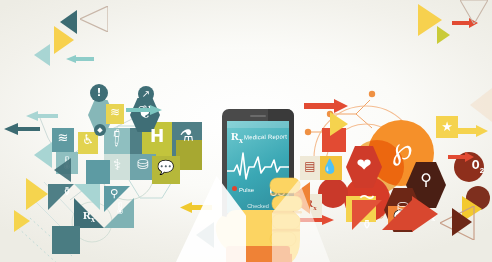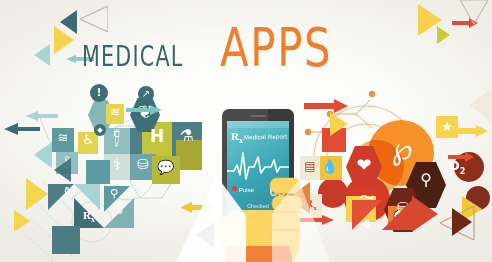--- a/index.html
+++ b/index.html
@@ -218,21 +218,21 @@
   <div class="glyph" style="left:344px;top:190px;width:46px;font-size:16px;">〜</div>
   <div class="glyph" style="left:318px;top:159px;width:24px;font-size:14px;">💧</div>
   <div class="glyph" style="left:300px;top:160px;width:20px;font-size:12px;color:#b0442f;">▤</div>
   <div class="glyph" style="left:300px;top:198px;width:22px;font-size:11px;color:#c0503a;font-family:'Liberation Serif',serif;font-weight:bold;">R<sub style="font-size:7px;">x</sub></div>
   <div class="glyph" style="left:346px;top:202px;width:30px;font-size:14px;color:#fff;transform:rotate(-30deg);">▬</div>
   <div class="glyph" style="left:388px;top:210px;width:26px;font-size:13px;">💬</div>
   <div class="glyph" style="left:406px;top:172px;width:40px;font-size:16px;">⚲</div>
   <div class="glyph" style="left:384px;top:200px;width:38px;font-size:14px;">⛁</div>
   <div class="glyph" style="left:356px;top:218px;width:22px;font-size:13px;">⚱</div>
   <div class="glyph" style="left:436px;top:120px;width:22px;font-size:13px;">★</div>
-  <div class="glyph" style="left:442px;top:159px;width:30px;font-size:13px;font-weight:bold;">O<sub style="font-size:8px;">2</sub></div>
+  <div class="glyph" style="left:463px;top:159px;width:30px;font-size:13px;font-weight:bold;font-family:Liberation Mono, monospace;">O<sub style="font-size:8px;">2</sub></div>
   <div class="glyph" style="left:418px;top:208px;width:22px;font-size:12px;font-weight:bold;font-family:'Liberation Serif',serif;">R<sub style="font-size:8px;">x</sub></div>
 
   <div class="tri abs" style="left:352px;top:200px;border-top:30px solid #e25238;border-right:30px solid transparent;"></div>
   <div class="tri abs" style="left:382px;top:200px;border-bottom:30px solid #d8472f;border-left:30px solid transparent;"></div>
   <div class="tri abs" style="left:412px;top:196px;border-top:18px solid transparent;border-bottom:18px solid transparent;border-left:26px solid #d8472f;"></div>
   <div class="tri abs" style="left:330px;top:112px;border-top:12px solid transparent;border-bottom:12px solid transparent;border-left:18px solid #f5d34e;"></div>
   <div class="tri abs" style="left:462px;top:196px;border-top:13px solid transparent;border-bottom:13px solid transparent;border-left:20px solid #f3c92f;"></div>
   <div class="abs" style="left:440px;top:206px;width:36px;height:34px;">
     <svg width="36" height="34">
         <polygon points="34,0 34,34 0,17" fill="none" stroke="#c8a08a" stroke-width="1.2"></polygon>
@@ -286,24 +286,20 @@
     <svg width="28" height="24">
         <polygon points="0,0 28,0 14,24" fill="none" stroke="#c8b6a8" stroke-width="1.1"></polygon>
       </svg>
   </div>
   <div class="abs" style="left:470px;top:88px;width:22px;height:34px;">
     <svg width="22" height="34">
         <polygon points="22,0 22,34 0,17" fill="#f2dfc9" opacity=".55"></polygon>
       </svg>
   </div>
 
-  <div id="headline">
-    <span id="word-medical">MEDICAL</span>
-    <span id="word-apps">APPS</span>
-  </div>
 
   <div id="phone">
     <div id="phone-dark"></div>
     <div id="phone-speaker"></div>
     <div id="phone-home"></div>
 
     <div id="phone-screen">
       <div id="screen-topbar"></div>
 
       <div id="rx-symbol">R<sub>x</sub></div>

